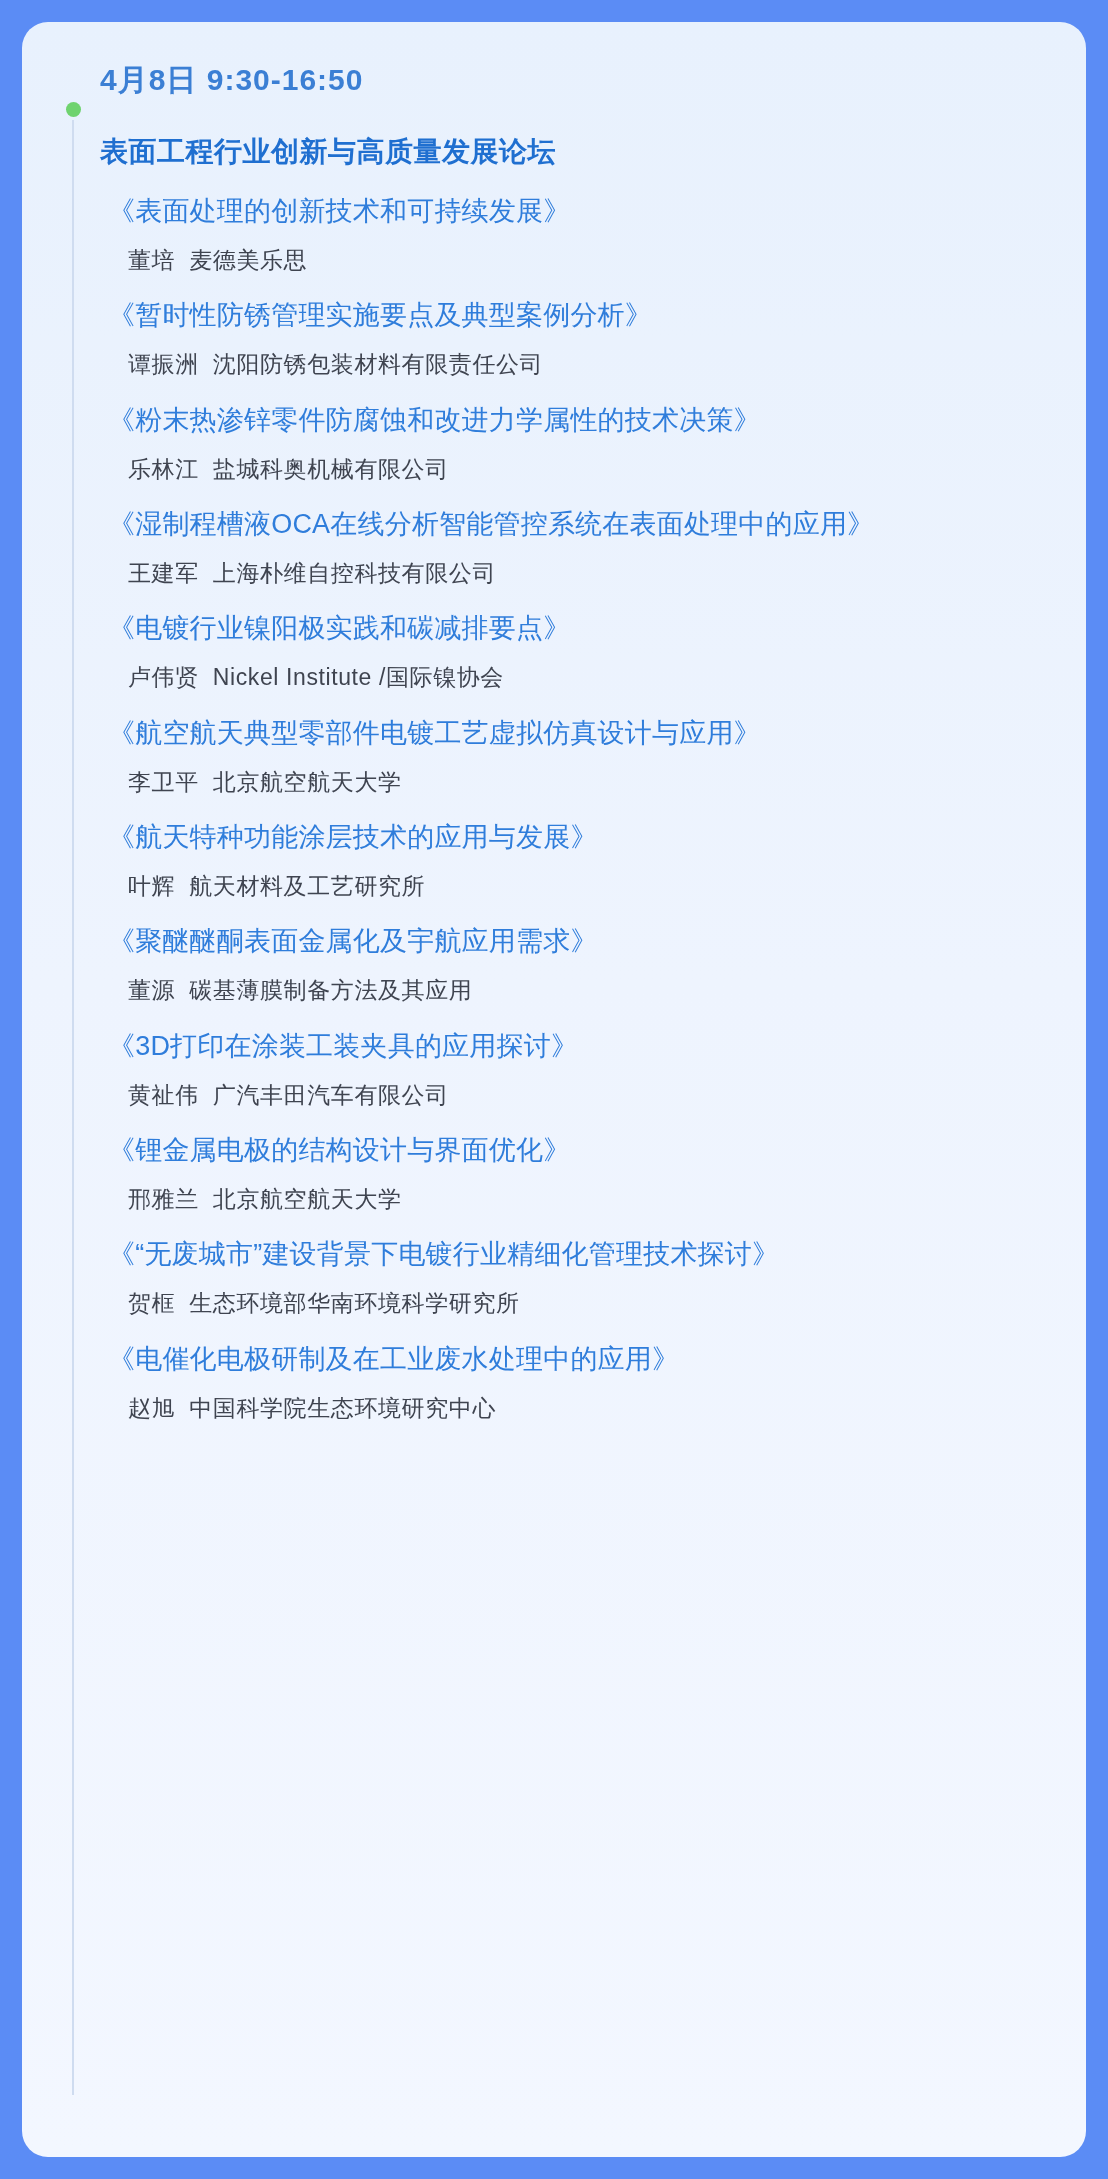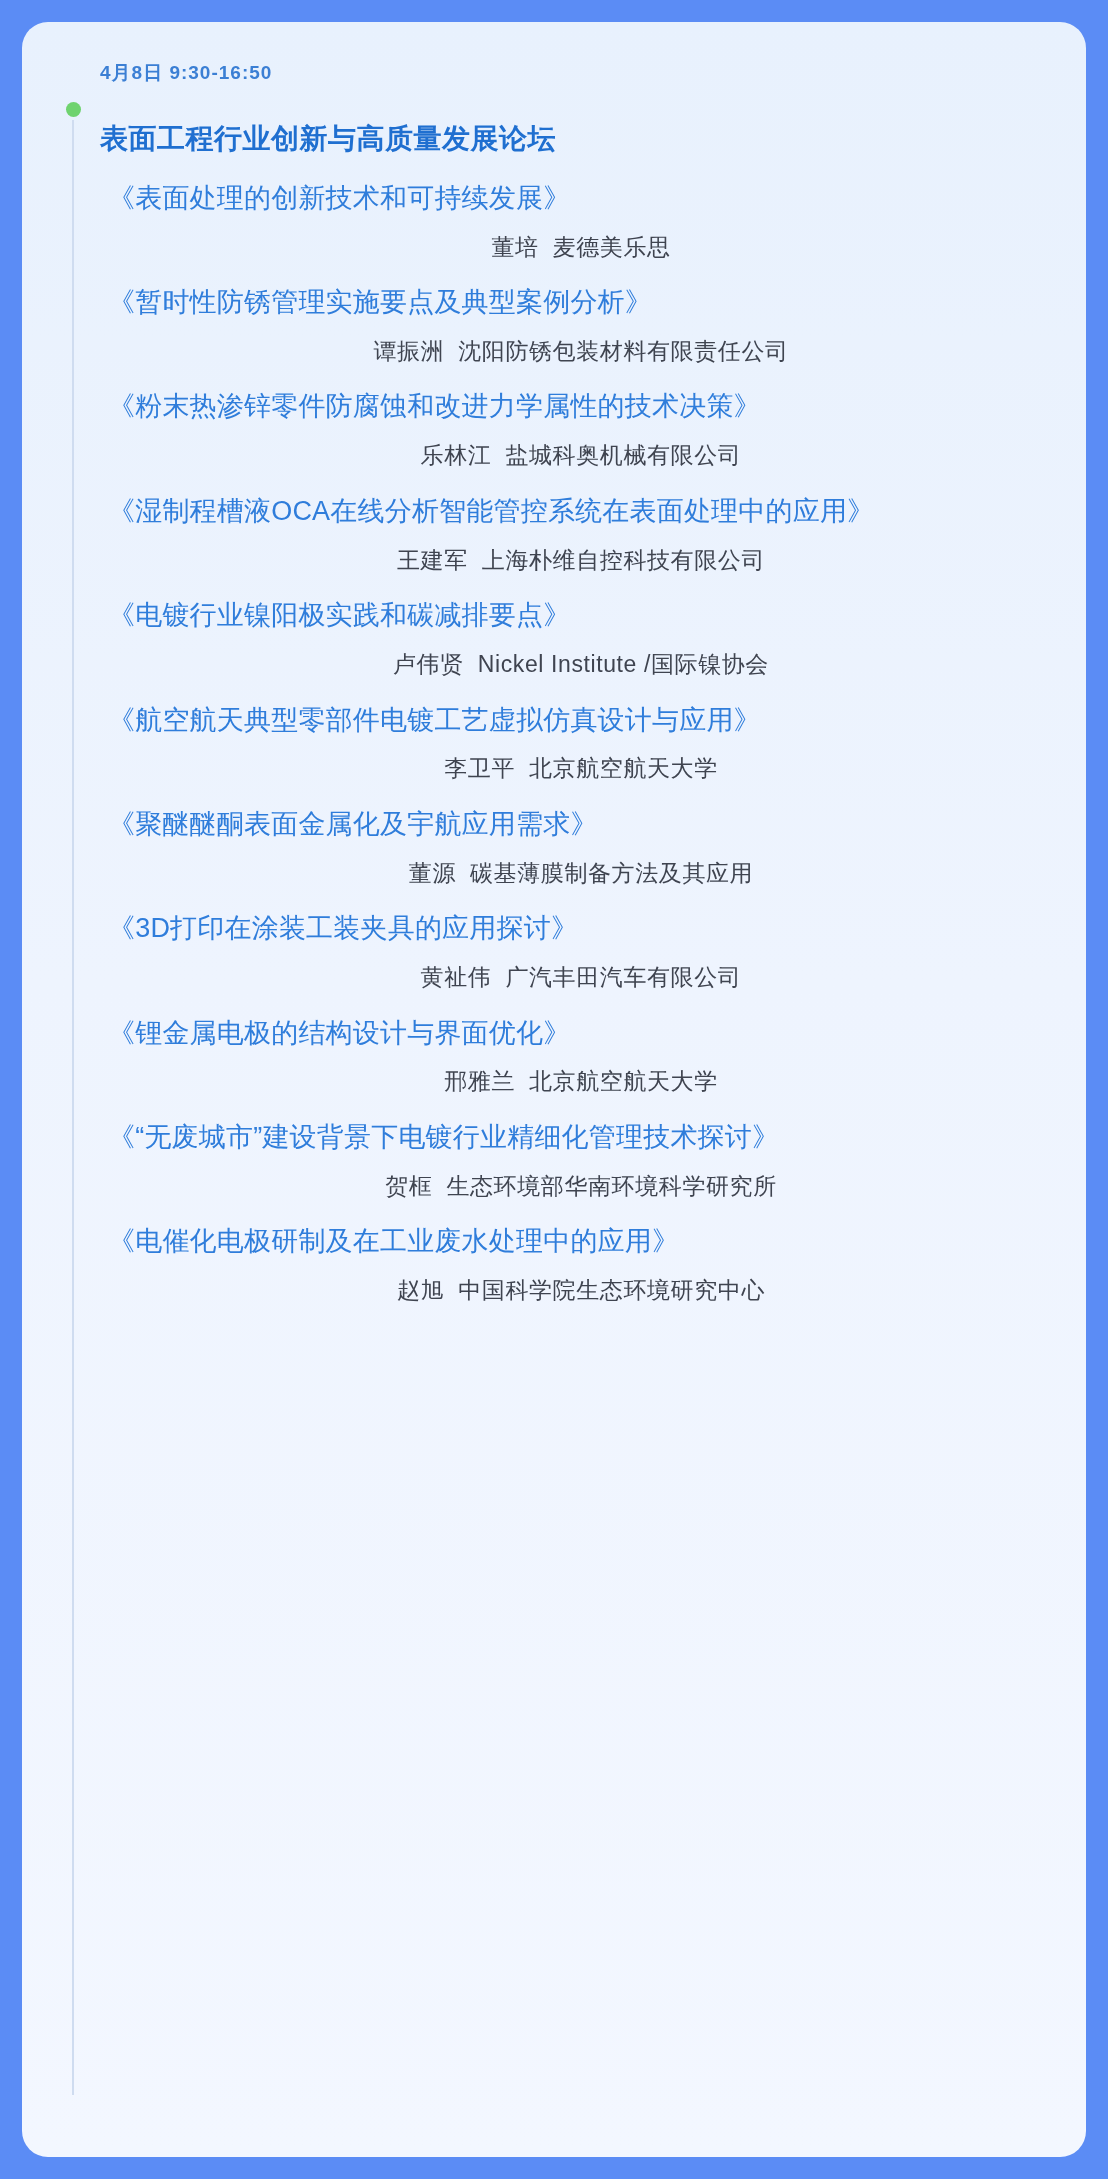--- a/index.html
+++ b/index.html
@@ -46,21 +46,21 @@
     width: 2px;
     height: 1975px;
     background: #cfdcf0;
   }
   .content {
     position: relative;
     margin-left: 26px;
   }
   .session-time {
     color: #3b7fd4;
-    font-size: 19px;
+    font-size: 30px;
     font-weight: bold;
     letter-spacing: 1px;
     margin: 6px 0 0 0;
     line-height: 1.2;
   }
   .session-title {
     color: #1f6fd0;
     font-size: 28px;
     font-weight: bold;
     margin: 36px 0 0 0;
@@ -78,24 +78,23 @@
     font-size: 27px;
     line-height: 1.55;
     margin: 12px 0 0 8px;
     letter-spacing: 0.2px;
     font-weight: normal;
   }
   .talk-speaker {
     color: #3f4450;
     font-size: 23px;
     line-height: 1.5;
-    margin: 10px 0 18px 16px;
+    margin: 10px 0 18px 28px;
     letter-spacing: 0.6px;
     font-weight: normal;
-    text-align: center;
   }
   .talk-speaker .spk-name {
     margin-right: 14px;
   }
 </style>
 </head>
 <body>
 
 <div class="page">
   <div class="card">
@@ -127,20 +126,24 @@
           </div>
           <div class="talk">
             <div class="talk-title">《电镀行业镍阳极实践和碳减排要点》</div>
             <div class="talk-speaker"><span class="spk-name">卢伟贤</span><span class="spk-aff">Nickel Institute /国际镍协会</span></div>
           </div>
           <div class="talk">
             <div class="talk-title">《航空航天典型零部件电镀工艺虚拟仿真设计与应用》</div>
             <div class="talk-speaker"><span class="spk-name">李卫平</span><span class="spk-aff">北京航空航天大学</span></div>
           </div>
           <div class="talk">
+            <div class="talk-title">《航天特种功能涂层技术的应用与发展》</div>
+            <div class="talk-speaker"><span class="spk-name">叶辉</span><span class="spk-aff">航天材料及工艺研究所</span></div>
+          </div>
+          <div class="talk">
             <div class="talk-title">《聚醚醚酮表面金属化及宇航应用需求》</div>
             <div class="talk-speaker"><span class="spk-name">董源</span><span class="spk-aff">碳基薄膜制备方法及其应用</span></div>
           </div>
           <div class="talk">
             <div class="talk-title">《3D打印在涂装工装夹具的应用探讨》</div>
             <div class="talk-speaker"><span class="spk-name">黄祉伟</span><span class="spk-aff">广汽丰田汽车有限公司</span></div>
           </div>
           <div class="talk">
             <div class="talk-title">《锂金属电极的结构设计与界面优化》</div>
             <div class="talk-speaker"><span class="spk-name">邢雅兰</span><span class="spk-aff">北京航空航天大学</span></div>

